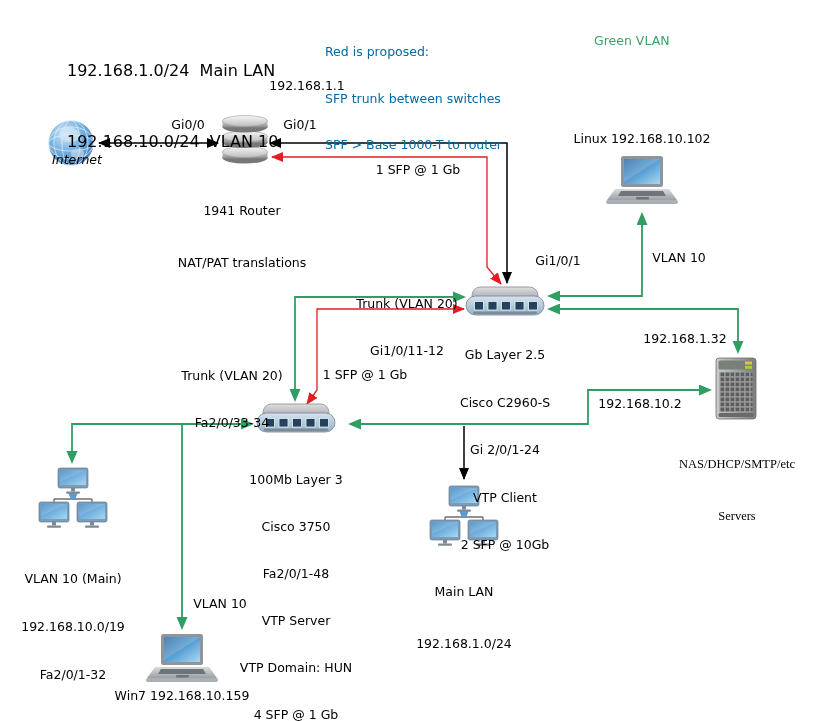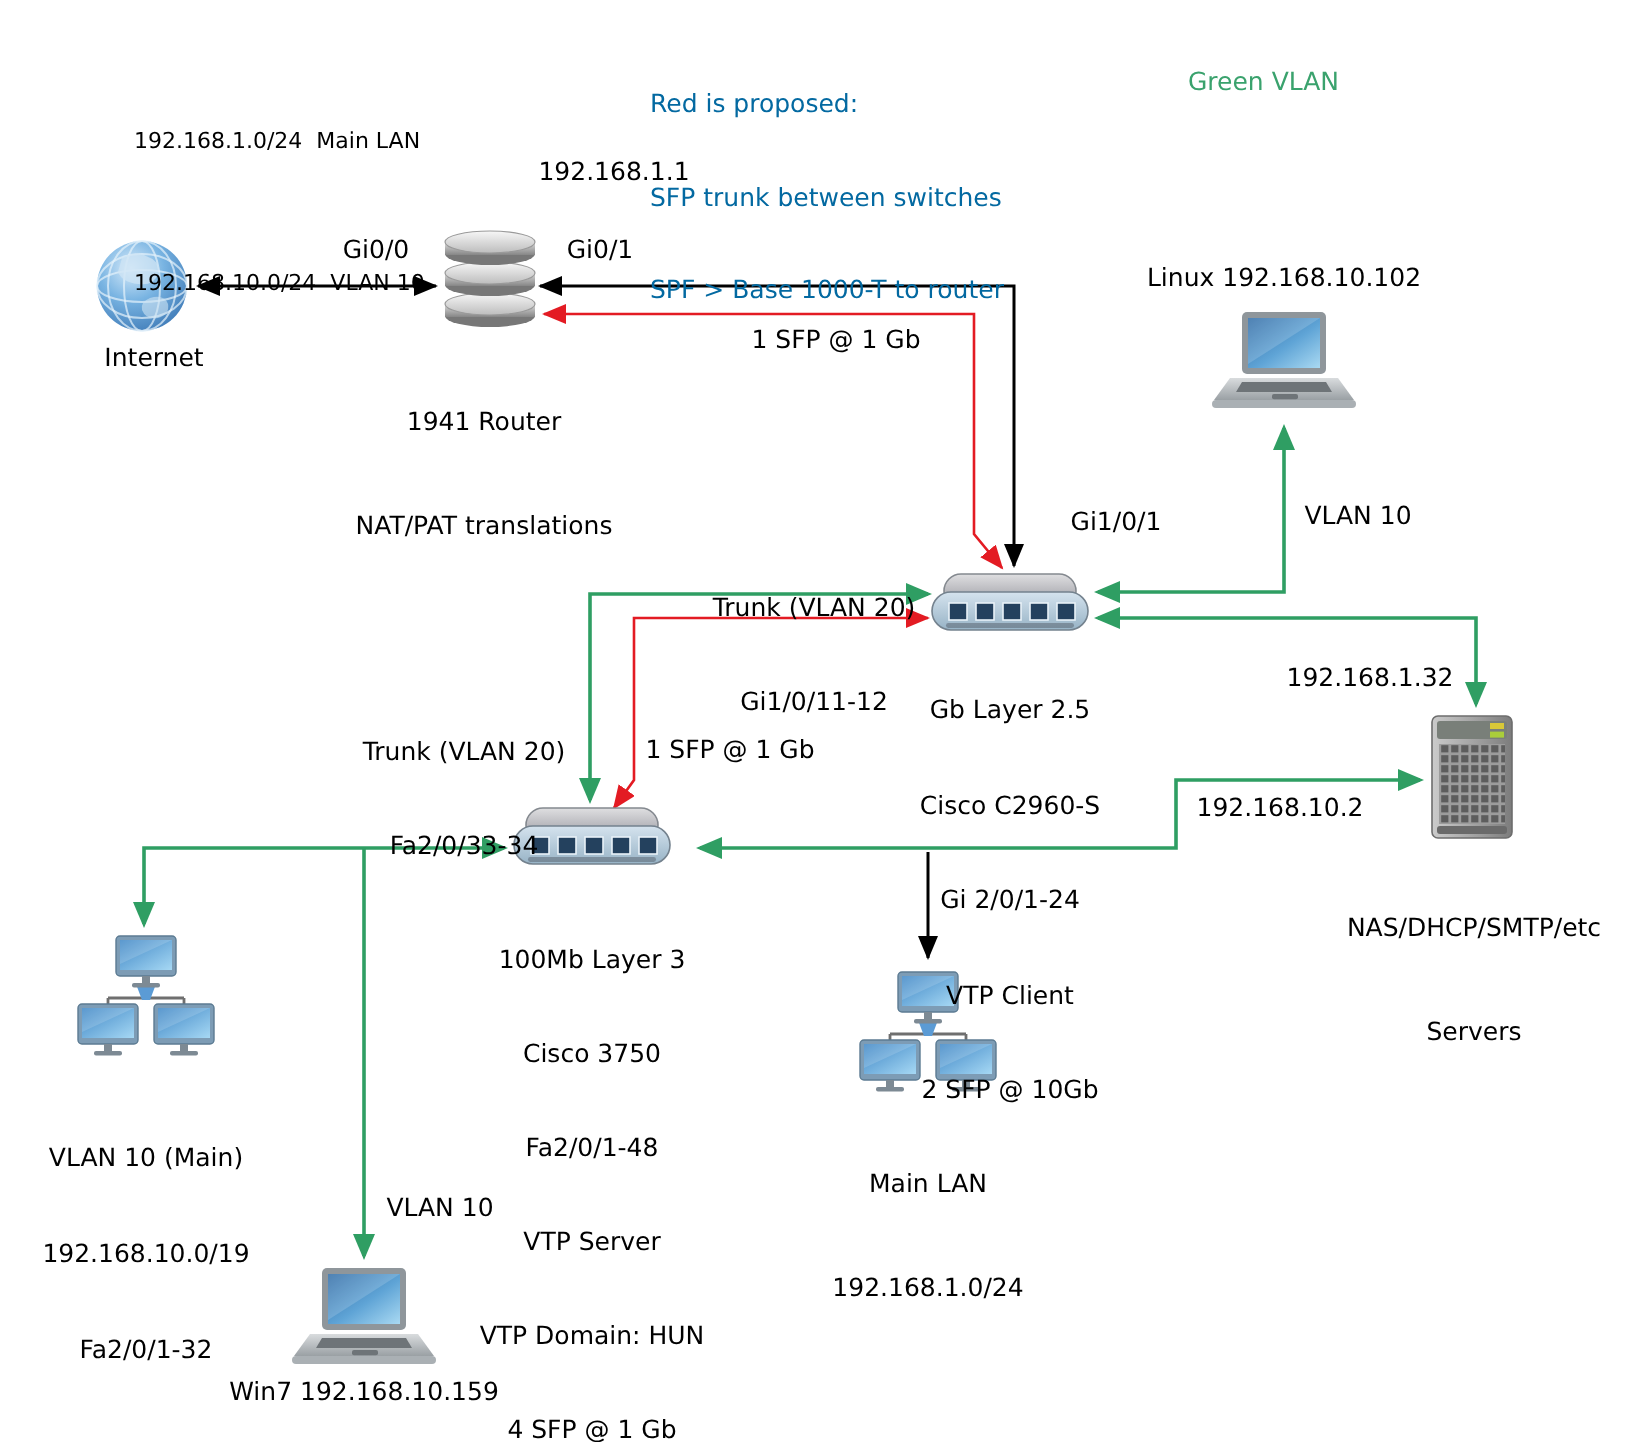--- a/index.html
+++ b/index.html
@@ -1,21 +1,21 @@
 <!DOCTYPE html>
 <html><head>
 <meta charset="utf-8">
 <style>
   html,body{margin:0;padding:0;background:#fff;}
   .canvas{position:relative;width:816px;height:721px;background:#ffffff;
           font-family:"DejaVu Sans","Liberation Sans",sans-serif;color:#000;overflow:hidden;}
   svg.layer{position:absolute;left:0;top:0;}
   .lbl{position:absolute;font-size:12.5px;line-height:1.25;white-space:pre;}
   .cx{transform:translateX(-50%);text-align:center;}
-  .legend{font-size:11px;line-height:23.5px;}
+  .legend{font-size:16px;line-height:23.5px;}
   .rednote{color:#0369a1;font-size:12.5px;line-height:15.5px;}
   .greennote{color:#3aa26d;}
   .blk{position:absolute;text-align:center;transform:translateX(-50%);font-size:12.5px;white-space:pre;}
   .lh17 div{line-height:17px;} .lh175 div{line-height:17.5px;} .lh18 div{line-height:18px;} .lh22 div{line-height:22px;}
 </style>
 </head>
 <body>
 
 <div class="canvas">
 
@@ -191,21 +191,21 @@
     <div>Red is proposed:</div>
     <div>SFP trunk between switches</div>
     <div>SPF &gt; Base 1000-T to router</div>
   </div>
 
   <div class="lbl greennote" style="left:565px;top:33px;margin-left:29px;">Green VLAN</div>
 
   <div class="lbl cx" style="left:307px;top:78px;">192.168.1.1</div>
   <div class="lbl cx" style="left:188px;top:117px;text-align:right;">Gi0/0</div>
   <div class="lbl cx" style="left:300px;top:117px;">Gi0/1</div>
-  <div class="lbl cx" style="left:77px;top:171px;">Internet</div>
+  <div class="lbl cx" style="left:77px;top:152px;font-style:italic;">Internet</div>
 
   <div class="blk lh22" style="left:242px;top:170px;">
     <div>1941 Router</div>
     <div>NAT/PAT translations</div>
   </div>
 
   <div class="lbl cx" style="left:642px;top:131px;">Linux 192.168.10.102</div>
   <div class="lbl cx" style="left:418px;top:162px;">1 SFP @ 1 Gb</div>
   <div class="lbl cx" style="left:558px;top:253px;">Gi1/0/1</div>
 
@@ -235,21 +235,21 @@
 
   <div class="blk lh17" style="left:296px;top:441px;">
     <div>100Mb Layer 3</div>
     <div>Cisco 3750</div>
     <div>Fa2/0/1-48</div>
     <div>VTP Server</div>
     <div>VTP Domain: HUN</div>
     <div>4 SFP @ 1 Gb</div>
   </div>
 
-  <div class="blk lh22" style="left:737px;top:423px;">
+  <div class="blk lh22" style="left:737px;top:423px;font-family:Liberation Serif, serif;">
     <div>NAS/DHCP/SMTP/etc</div>
     <div>Servers</div>
   </div>
 
   <div class="blk lh18" style="left:73px;top:540px;">
     <div>VLAN 10 (Main)</div>
     <div>192.168.10.0/19</div>
     <div>Fa2/0/1-32</div>
   </div>
 

